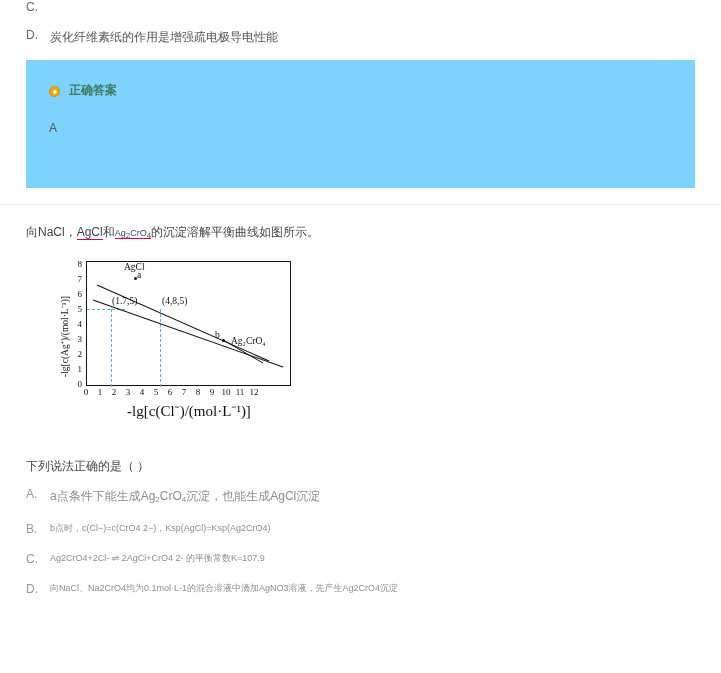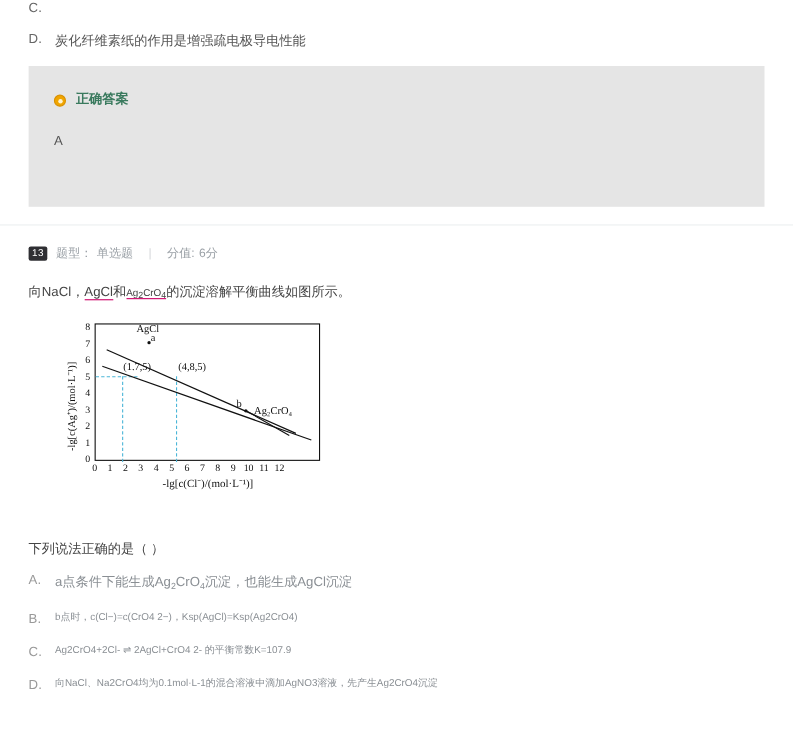--- a/index.html
+++ b/index.html
@@ -53,21 +53,21 @@
     font-size: 7px;
     line-height: 1.05;
     margin: 0 1px;
   }
   .frac .num { display: block; }
   .frac .den { display: block; border-top: 1px solid #555; }
 
   
   .answer-panel {
     margin: 14px 26px 0 26px;
-    background: #e5e5e5;
+    background: #7dd3fc;
     height: 128px;
     padding: 22px 22px;
   }
   .answer-head {
     display: flex;
     align-items: center;
     gap: 8px;
     margin-bottom: 22px;
   }
   .medal-icon {
@@ -174,21 +174,21 @@
   .xtick {
     position: absolute;
     font-size: 9px;
     color: #111;
     text-align: center;
     width: 12px;
   }
   .xtitle {
     position: absolute;
     left: 60px; top: 138px;
-    font-size: 10px;
+    font-size: 15px;
     color: #111;
     line-height: 1.45;
     text-align: center;
     width: 200px;
   }
   .lbl {
     position: absolute;
     font-size: 9.5px;
     color: #111;
     white-space: nowrap;
@@ -237,28 +237,20 @@
       <span class="medal-icon">
           <span class="circ"></span>
         </span>
       <span class="answer-title">正确答案</span>
     </div>
     <div class="answer-value">A</div>
   </div>
 
   <div class="divider"></div>
 
-  <div class="q-meta">
-    <span class="q-num-badge">13</span>
-    <span class="meta-text">题型：</span>
-    <span class="meta-text" style="margin-left:-4px;">单选题</span>
-    <span class="bar">|</span>
-    <span class="meta-text">分值:</span>
-    <span class="meta-text" style="margin-left:-4px;">6分</span>
-  </div>
 
   <div class="stem">
     <span>向NaCl，</span><span class="uline">AgCl</span><span>和</span><span class="small"><span class="uline"><span>Ag</span><span class="sub">2</span><span>CrO</span><span class="sub">4</span></span></span><span>的沉淀溶解平衡曲线如图所示。</span>
   </div>
 
   <div class="figure-wrap">
     <div class="figure">
 
       <div class="ytitle">-lg[c(Ag⁺)/(mol·L⁻¹)]</div>
 

